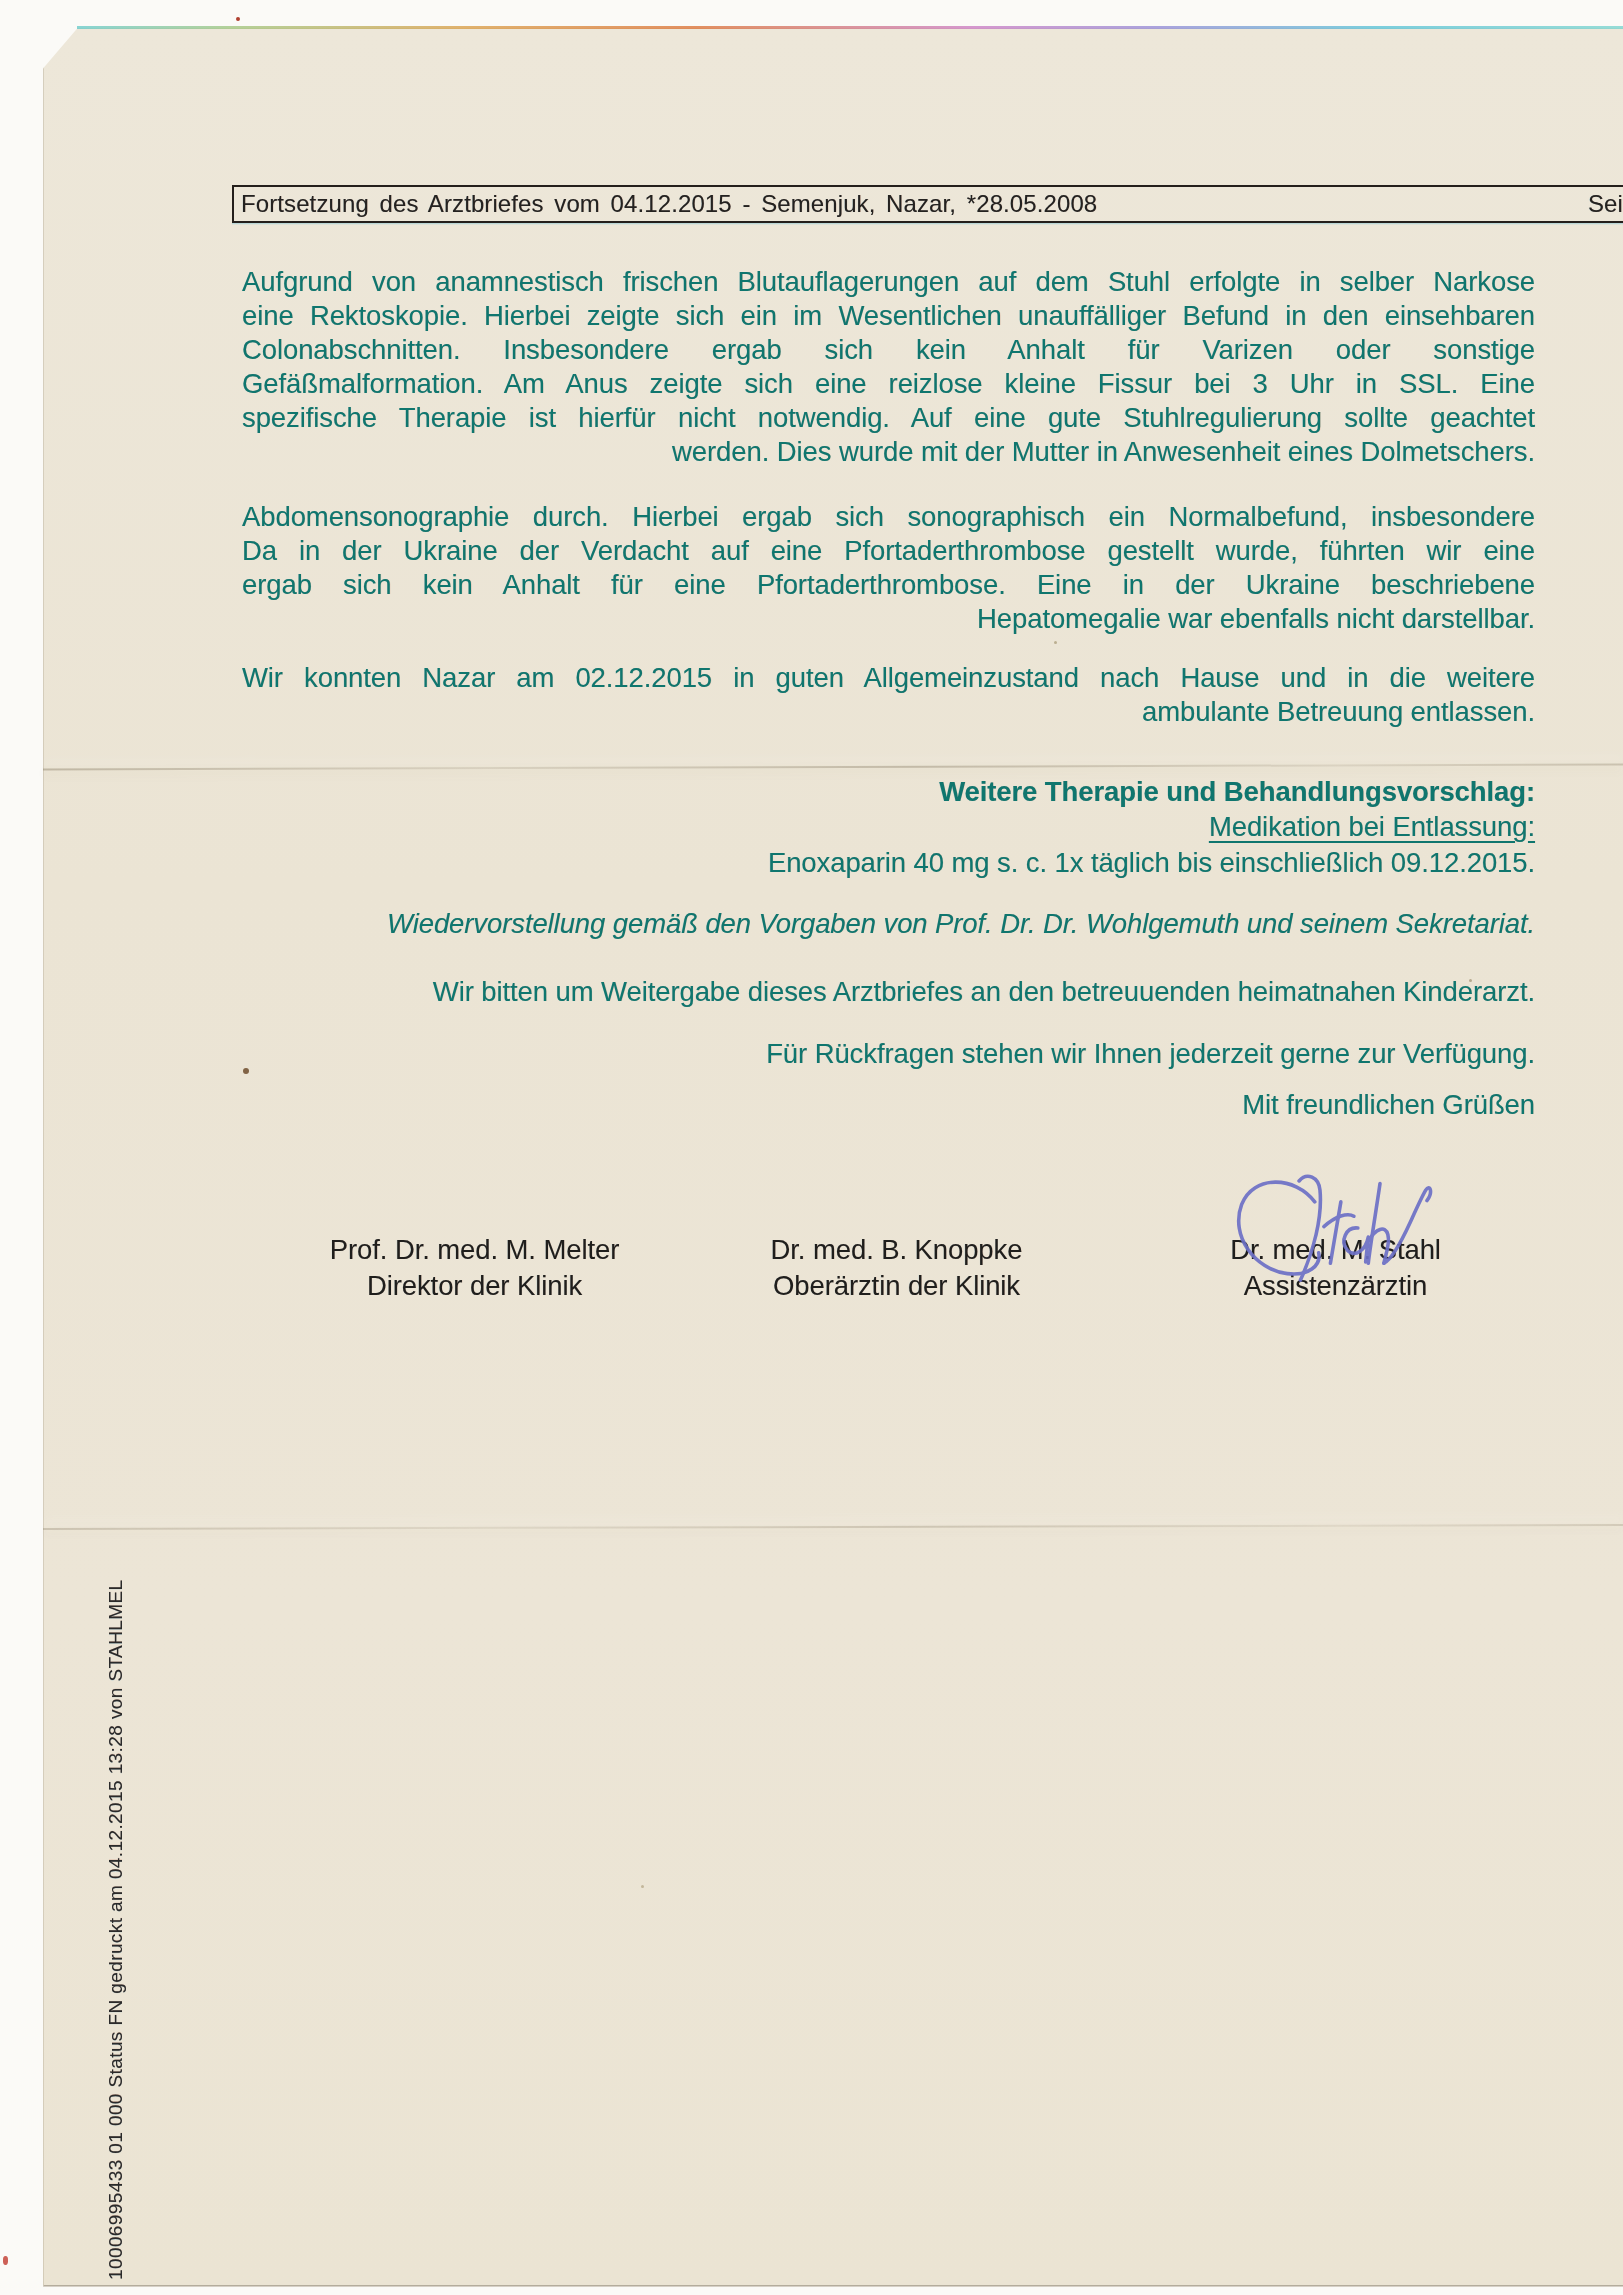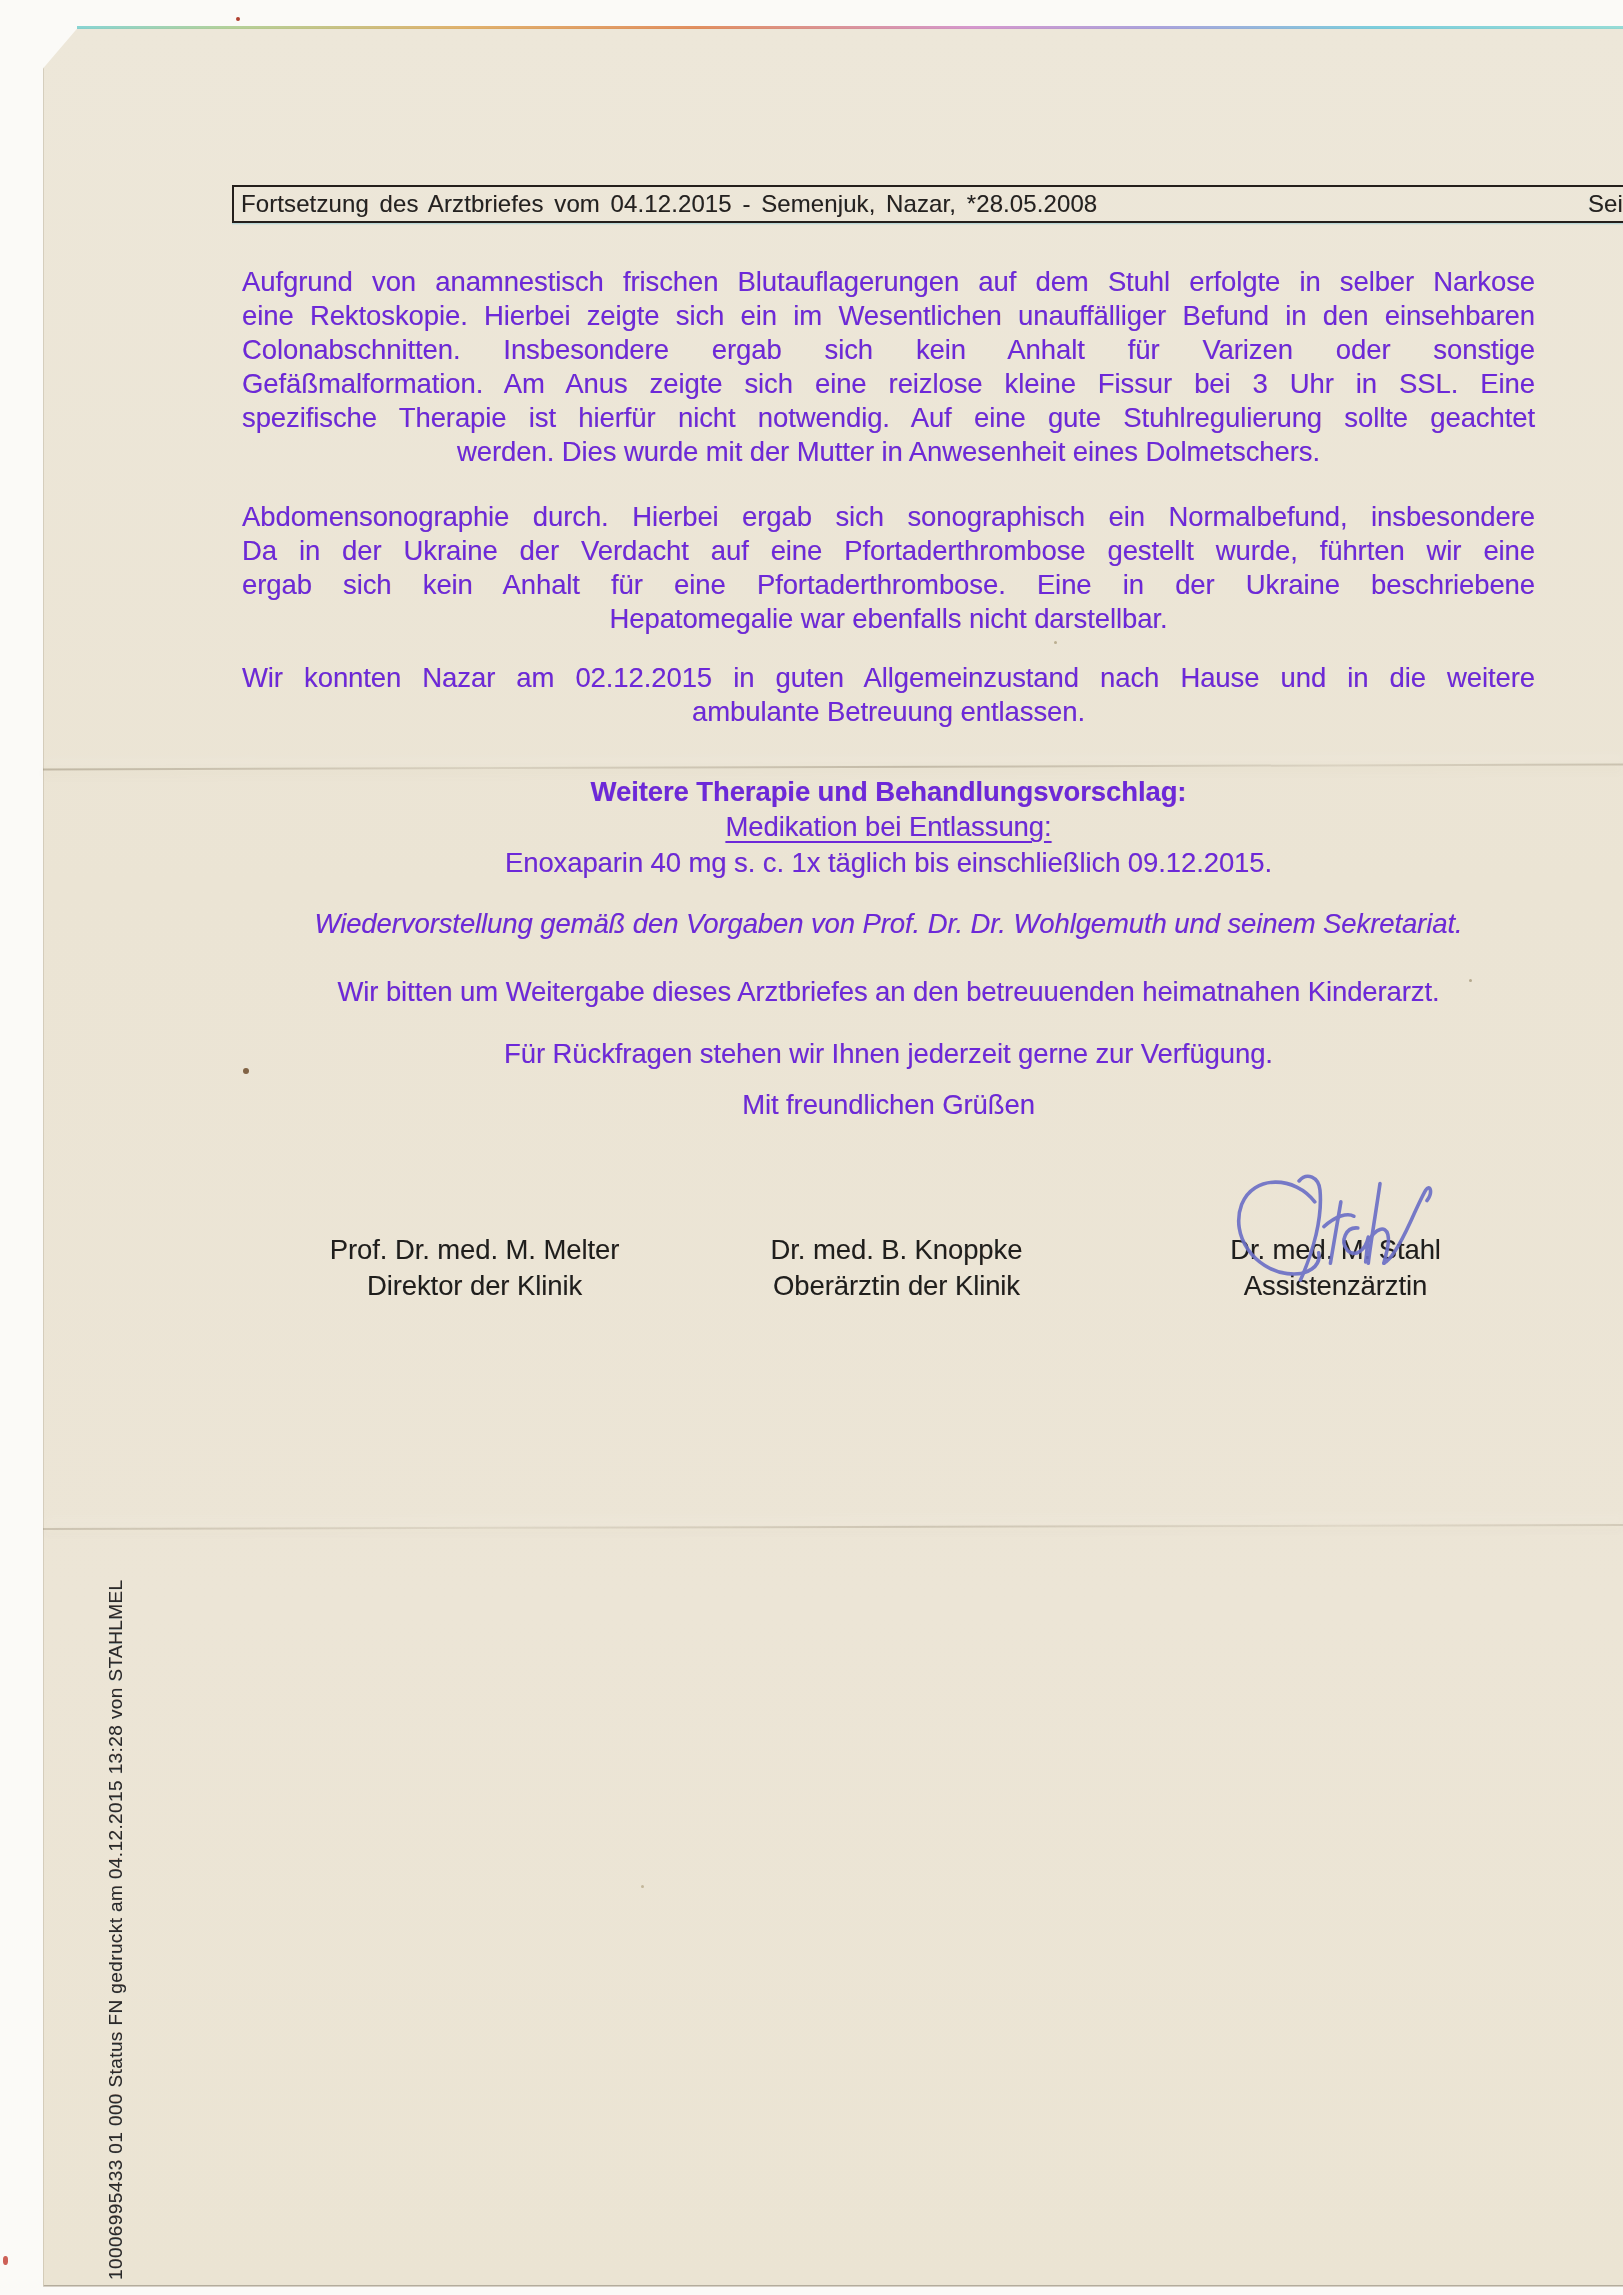--- a/index.html
+++ b/index.html
@@ -37,25 +37,25 @@
     box-shadow:0 1.3px 0 rgba(70,180,210,.30);
     margin-top:40px;
   }
   .header-text{
     font-size:24px;color:#242220;word-spacing:3.9px;letter-spacing:0.1px;white-space:nowrap;
     text-shadow:0.3px 0 0 rgba(175,60,25,.22),-0.3px 0 0 rgba(35,140,190,.22);
   }
   
   .tb{
     position:absolute;left:242px;width:1293px;
-    font-size:27.5px;line-height:34px;color:#6d28d9;letter-spacing:-0.1px;
+    font-size:27.5px;line-height:34px;color:#0f766e;letter-spacing:-0.1px;
     text-shadow:0.3px 0 0 rgba(175,60,25,.20),-0.3px 0 0 rgba(35,140,190,.20);
   }
   .jline{text-align:justify;text-align-last:justify;}
-  .lline{text-align:center;}
+  .lline{text-align:right;}
   .bold{font-weight:bold;}
   .uline{text-decoration:underline;text-underline-offset:4.6px;text-decoration-thickness:2px;}
   
   .sig-col{
     position:absolute;top:1232px;width:367px;
     font-size:27.5px;line-height:36px;color:#1f1e1c;text-align:center;letter-spacing:-0.1px;
     text-shadow:0.3px 0 0 rgba(175,60,25,.20),-0.3px 0 0 rgba(35,140,190,.20);
   }
   .sig-col.s1{left:291px;}
   .sig-col.s2{left:713px;}

